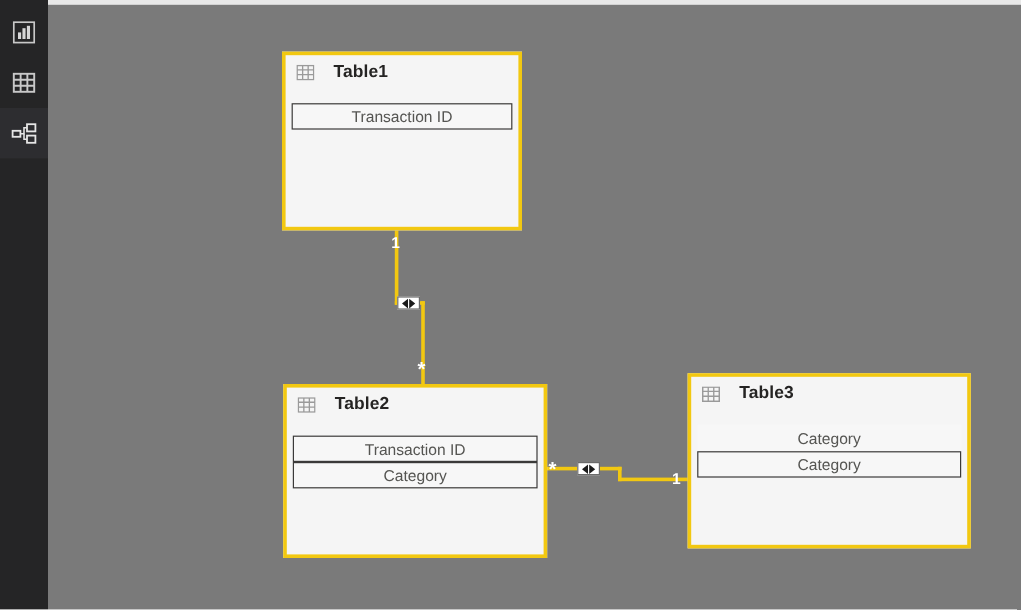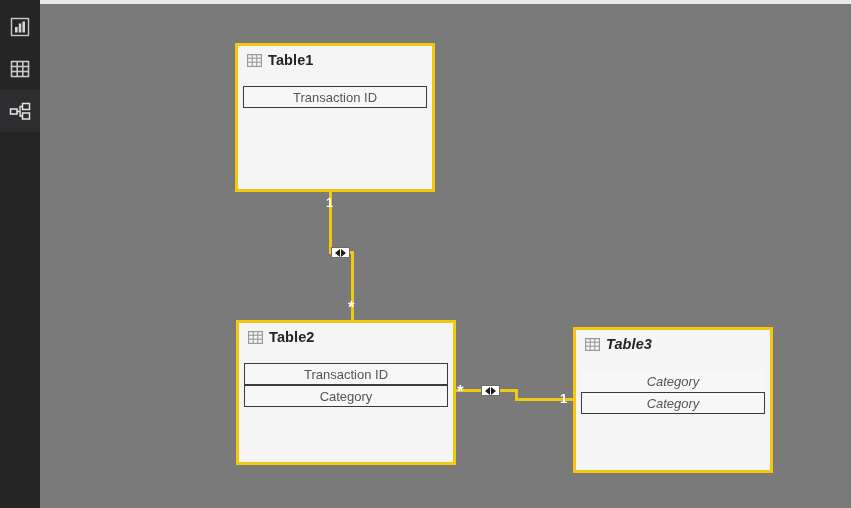--- a/index.html
+++ b/index.html
@@ -66,21 +66,21 @@
   
   .table-card {
     position: absolute;
     background: #f5f5f5;
     border: 3px solid #f2c811;
     box-sizing: border-box;
   }
   .table-head {
     display: flex;
     align-items: center;
-    gap: 6px;
+    gap: 16px;
     padding: 7px 0 6px 9px;
   }
   .table-head .t-icon {
     width: 15px;
     height: 13px;
     flex: none;
     display: block;
   }
   .table-title {
     font-size: 14.5px;
@@ -251,21 +251,21 @@
         <line x1="9.8" y1="0.6" x2="9.8" y2="12.4" stroke="#9a9a9a" stroke-width="1.1"></line>
       </svg>
       <span class="table-title">Table2</span>
     </div>
     <div class="fields">
       <div class="field boxed">Transaction ID</div>
       <div class="field boxed">Category</div>
     </div>
   </div>
 
-  <div class="table-card" style="left:573px; top:327px; width:200px; height:146px;font-style:italic;">
+  <div class="table-card" style="left:573px; top:311px; width:236px; height:146px;">
     <div class="table-head">
       <svg class="t-icon" viewBox="0 0 15 13">
         <rect x="0.6" y="0.6" width="13.8" height="11.8" fill="none" stroke="#9a9a9a" stroke-width="1.2"></rect>
         <line x1="0.6" y1="4.2" x2="14.4" y2="4.2" stroke="#9a9a9a" stroke-width="1.1"></line>
         <line x1="0.6" y1="8.2" x2="14.4" y2="8.2" stroke="#9a9a9a" stroke-width="1.1"></line>
         <line x1="5.2" y1="0.6" x2="5.2" y2="12.4" stroke="#9a9a9a" stroke-width="1.1"></line>
         <line x1="9.8" y1="0.6" x2="9.8" y2="12.4" stroke="#9a9a9a" stroke-width="1.1"></line>
       </svg>
       <span class="table-title">Table3</span>
     </div>

